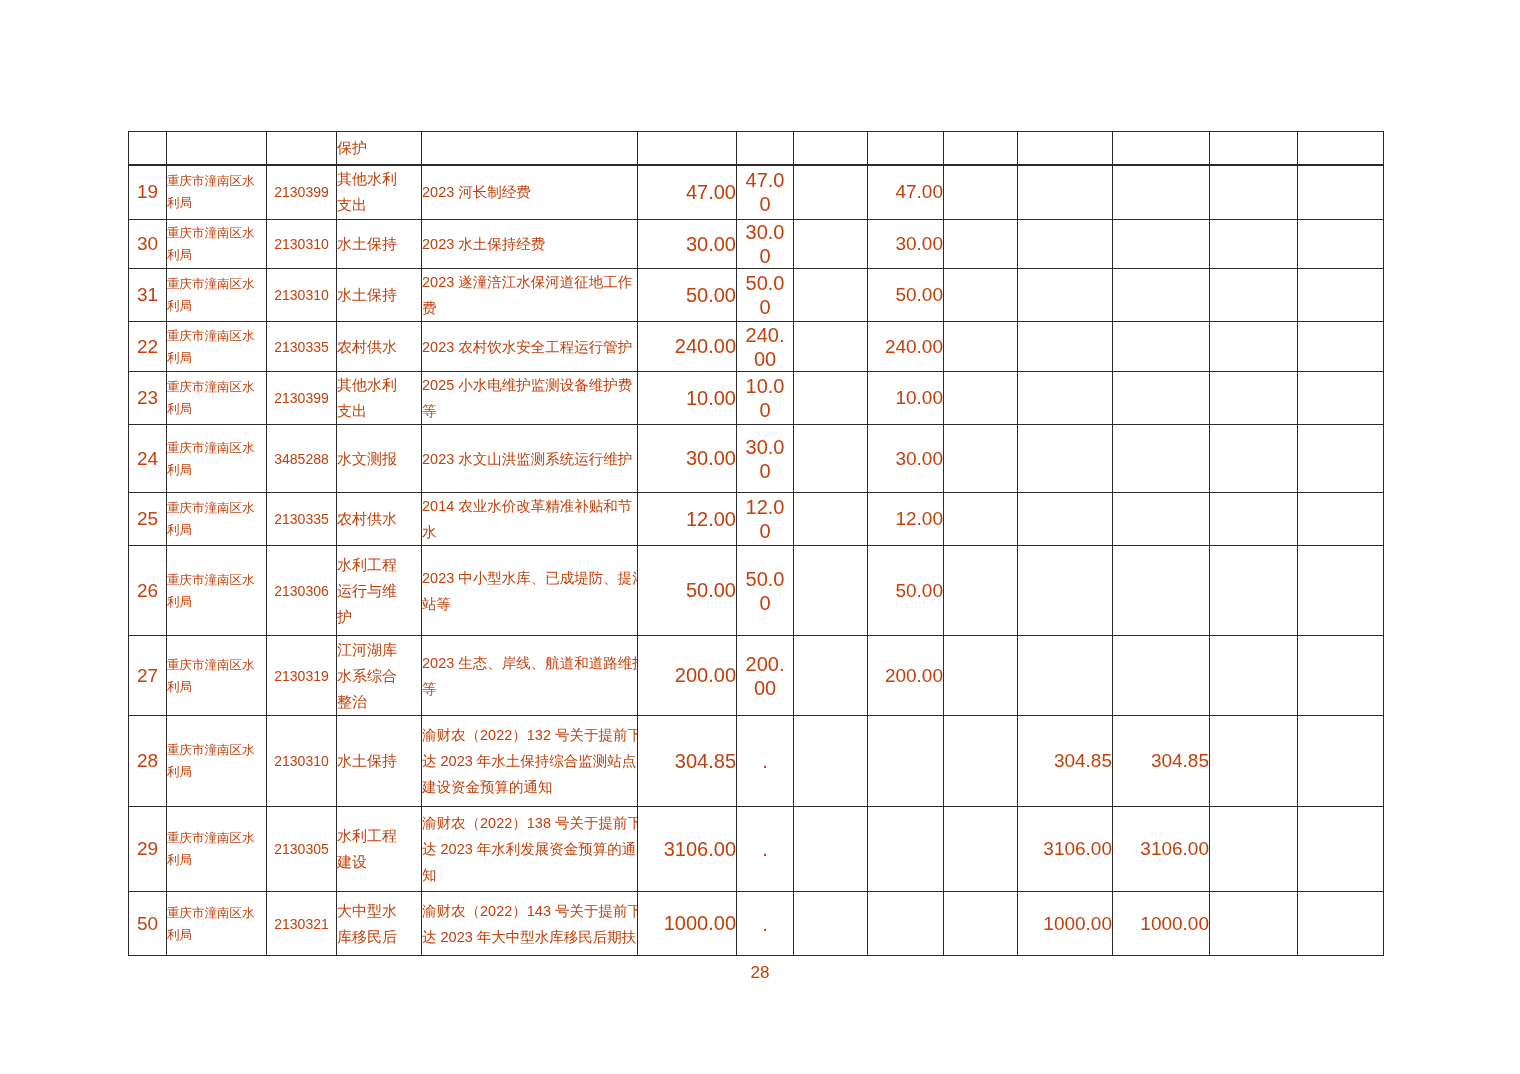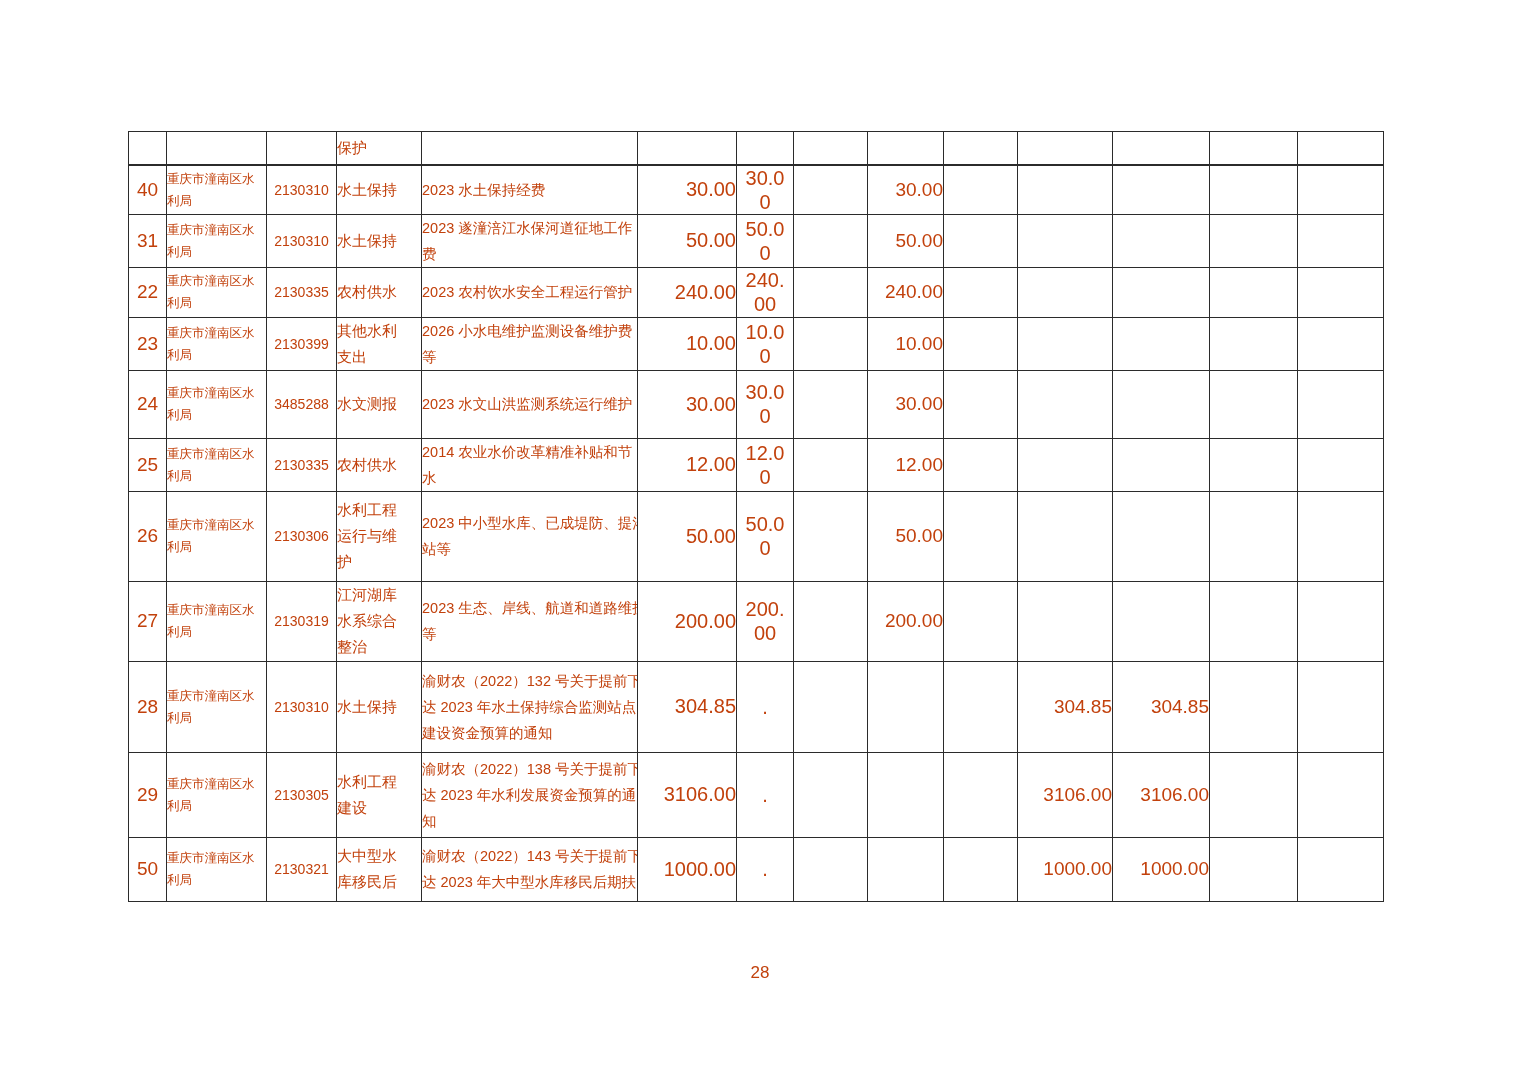--- a/index.html
+++ b/index.html
@@ -118,22 +118,41 @@
     <td class="c-amt c-amt1"></td>
     <td class="c-amt2"></td>
     <td class="c-blank"></td>
     <td class="c-amt c-amt3"></td>
     <td class="c-blank"></td>
     <td class="c-amt c-amt4"></td>
     <td class="c-amt c-amt5"></td>
     <td class="c-blank"></td>
     <td class="c-blank"></td>
   </tr>
+        <tr style="height: 55px;">
+    <td class="c-seq">19</td>
+    <td class="c-unit">重庆市潼南区水
+利局</td>
+    <td class="c-code">2130399</td>
+    <td class="c-subject">其他水利
+支出</td>
+    <td class="c-project">2023 河长制经费</td>
+    <td class="c-amt c-amt1">47.00</td>
+    <td class="c-amt2">47.0
+0</td>
+    <td class="c-blank"></td>
+    <td class="c-amt c-amt3">47.00</td>
+    <td class="c-blank"></td>
+    <td class="c-amt c-amt4"></td>
+    <td class="c-amt c-amt5"></td>
+    <td class="c-blank"></td>
+    <td class="c-blank"></td>
+  </tr>
         <tr style="height: 49px;">
-    <td class="c-seq">40</td>
+    <td class="c-seq">30</td>
     <td class="c-unit">重庆市潼南区水
 利局</td>
     <td class="c-code">2130310</td>
     <td class="c-subject">水土保持</td>
     <td class="c-project">2023 水土保持经费</td>
     <td class="c-amt c-amt1">30.00</td>
     <td class="c-amt2">30.0
 0</td>
     <td class="c-blank"></td>
     <td class="c-amt c-amt3">30.00</td>
@@ -180,21 +199,21 @@
     <td class="c-blank"></td>
     <td class="c-blank"></td>
   </tr>
         <tr style="height: 53px;">
     <td class="c-seq">23</td>
     <td class="c-unit">重庆市潼南区水
 利局</td>
     <td class="c-code">2130399</td>
     <td class="c-subject">其他水利
 支出</td>
-    <td class="c-project">2026 小水电维护监测设备维护费
+    <td class="c-project">2025 小水电维护监测设备维护费
 等</td>
     <td class="c-amt c-amt1">10.00</td>
     <td class="c-amt2">10.0
 0</td>
     <td class="c-blank"></td>
     <td class="c-amt c-amt3">10.00</td>
     <td class="c-blank"></td>
     <td class="c-amt c-amt4"></td>
     <td class="c-amt c-amt5"></td>
     <td class="c-blank"></td>

